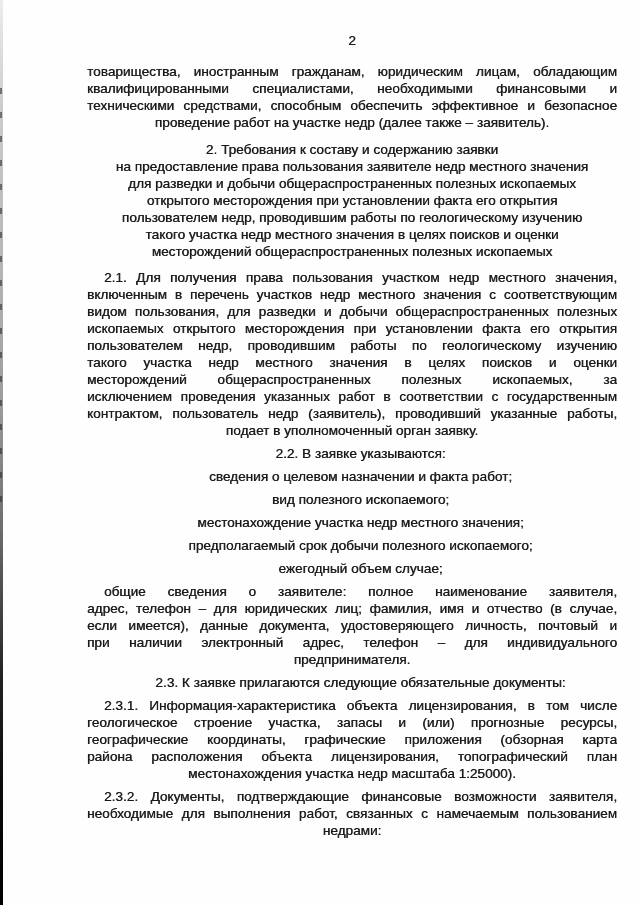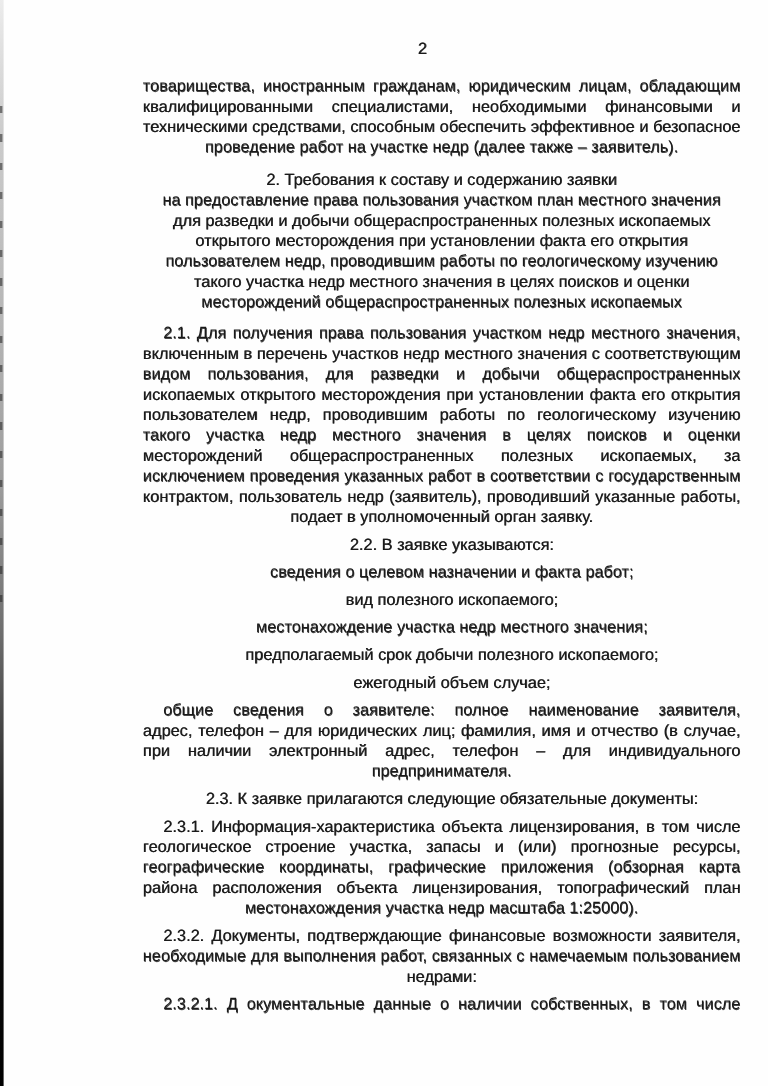--- a/index.html
+++ b/index.html
@@ -39,21 +39,21 @@
   .content {
     position: absolute;
     left: 87px;
     top: 32px;
     width: 530px;
   }
   .pageno {
     text-align: center;
     margin-bottom: 14px;
   }
-  .block { margin-top: 6px; margin-left: 32px; }
+  .block { margin-top: 6px; }
   .block:first-child { margin-top: 0; }
   .b-heading { margin-top: 10px; }
   [data-name="paragraph-2-1"] { margin-top: 9px; }
   .line {
     height: 17px;
     overflow: hidden;
     text-align: center;
   }
   .line.j {
     text-align: justify;
@@ -75,21 +75,21 @@
     <div class="pageno" data-name="page-number">2</div>
     <div id="blocks" data-name="document-blocks">
         <div class="block b-p" data-name="paragraph-continuation">
           <div class="line j" data-name="paragraph-continuation-line">товарищества, иностранным гражданам, юридическим лицам, обладающим</div>
           <div class="line j" data-name="paragraph-continuation-line">квалифицированными специалистами, необходимыми финансовыми и</div>
           <div class="line j" data-name="paragraph-continuation-line">техническими средствами, способным обеспечить эффективное и безопасное</div>
           <div class="line" data-name="paragraph-continuation-line">проведение работ на участке недр (далее также – заявитель).</div>
         </div>
         <div class="block b-heading" data-name="section-heading">
           <div class="line c" data-name="section-heading-line">2. Требования к составу и содержанию заявки</div>
-          <div class="line c" data-name="section-heading-line">на предоставление права пользования участком план местного значения</div>
+          <div class="line c" data-name="section-heading-line">на предоставление права пользования заявителе недр местного значения</div>
           <div class="line c" data-name="section-heading-line">для разведки и добычи общераспространенных полезных ископаемых</div>
           <div class="line c" data-name="section-heading-line">открытого месторождения при установлении факта его открытия</div>
           <div class="line c" data-name="section-heading-line">пользователем недр, проводившим работы по геологическому изучению</div>
           <div class="line c" data-name="section-heading-line">такого участка недр местного значения в целях поисков и оценки</div>
           <div class="line c" data-name="section-heading-line">месторождений общераспространенных полезных ископаемых</div>
         </div>
         <div class="block b-p" data-name="paragraph-2-1">
           <div class="line j ind" data-name="paragraph-2-1-line">2.1. Для получения права пользования участком недр местного значения,</div>
           <div class="line j" data-name="paragraph-2-1-line">включенным в перечень участков недр местного значения с соответствующим</div>
           <div class="line j" data-name="paragraph-2-1-line">видом пользования, для разведки и добычи общераспространенных полезных</div>
@@ -115,36 +115,34 @@
         </div>
         <div class="block b-item" data-name="list-item-term">
           <div class="line ind" data-name="list-item-term-line">предполагаемый срок добычи полезного ископаемого;</div>
         </div>
         <div class="block b-item" data-name="list-item-annual-volume">
           <div class="line ind" data-name="list-item-annual-volume-line">ежегодный объем случае;</div>
         </div>
         <div class="block b-p" data-name="paragraph-general-info">
           <div class="line j ind" data-name="paragraph-general-info-line">общие сведения о заявителе: полное наименование заявителя,</div>
           <div class="line j" data-name="paragraph-general-info-line">адрес, телефон – для юридических лиц; фамилия, имя и отчество (в случае,</div>
+          <div class="line j" data-name="paragraph-general-info-line">если имеется), данные документа, удостоверяющего личность, почтовый и</div>
           <div class="line j" data-name="paragraph-general-info-line">при наличии электронный адрес, телефон – для индивидуального</div>
           <div class="line" data-name="paragraph-general-info-line">предпринимателя.</div>
         </div>
         <div class="block b-p" data-name="paragraph-2-3">
           <div class="line ind" data-name="paragraph-2-3-line">2.3. К заявке прилагаются следующие обязательные документы:</div>
         </div>
         <div class="block b-p" data-name="paragraph-2-3-1">
           <div class="line j ind" data-name="paragraph-2-3-1-line">2.3.1. Информация-характеристика объекта лицензирования, в том числе</div>
           <div class="line j" data-name="paragraph-2-3-1-line">геологическое строение участка, запасы и (или) прогнозные ресурсы,</div>
           <div class="line j" data-name="paragraph-2-3-1-line">географические координаты, графические приложения (обзорная карта</div>
           <div class="line j" data-name="paragraph-2-3-1-line">района расположения объекта лицензирования, топографический план</div>
           <div class="line" data-name="paragraph-2-3-1-line">местонахождения участка недр масштаба 1:25000).</div>
         </div>
         <div class="block b-p" data-name="paragraph-2-3-2">
           <div class="line j ind" data-name="paragraph-2-3-2-line">2.3.2. Документы, подтверждающие финансовые возможности заявителя,</div>
           <div class="line j" data-name="paragraph-2-3-2-line">необходимые для выполнения работ, связанных с намечаемым пользованием</div>
           <div class="line" data-name="paragraph-2-3-2-line">недрами:</div>
         </div>
-        <div class="block b-p" data-name="paragraph-2-3-2-1">
-          <div class="line j ind" data-name="paragraph-2-3-2-1-line">2.3.2.1. Д окументальные данные о наличии собственных, в том числе</div>
-        </div>
       </div>
   </div>
 </div>
 
 </body></html>

